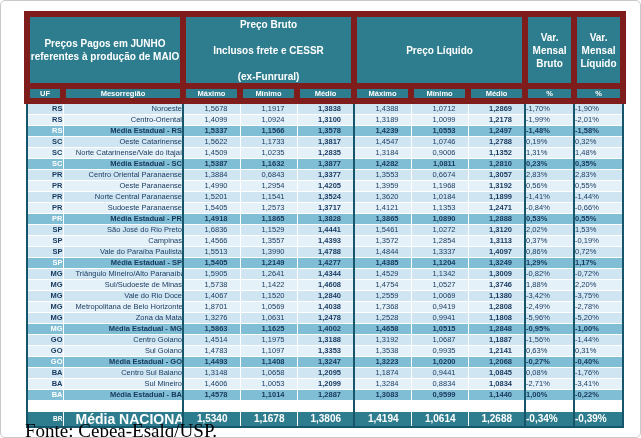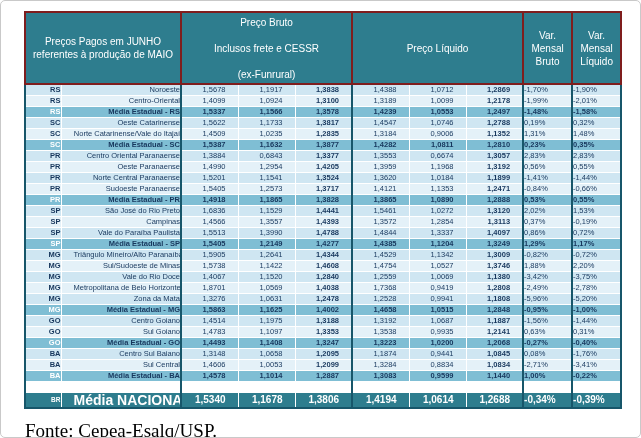--- a/index.html
+++ b/index.html
@@ -9,22 +9,22 @@
     border:1px solid #c9c9c9; border-radius:5px; overflow:hidden;
     font-family:"Liberation Sans","DejaVu Sans",sans-serif;
   }
   table.price-table {
     position:absolute; left:23px; top:10px; width:596px;
     border-collapse:collapse; table-layout:fixed;
     border:2px solid var(--border-dark,#17566a);
   }
   
   thead th {
-    background:var(--header-teal,#2e7d8e); color:#fff; font-weight:normal;
-    border:2px solid #7f1d1d; vertical-align:middle; overflow:hidden;
+    background:var(--header-teal,#2e7d8e); color:#fff; font-weight:bold;
+    border:6px solid #7f1d1d; vertical-align:middle; overflow:hidden;
   }
   tr.group-row th { height:72px; font-size:10px; }
   .h-left div { line-height:13px; white-space:nowrap; }
   .h-stack { display:flex; flex-direction:column; justify-content:space-between; height:66px; padding:2px 0 1px; }
   .h-var div { line-height:13px; }
   tr.sub-row th { height:13px; font-size:7.5px; padding:0 2px; }
   
   tbody td {
     height:10.7px; line-height:10px; font-size:7.5px; padding:0;
     color:var(--text-navy,#17375d); border:1px solid #ffffff;
@@ -89,20 +89,32 @@
           <div>Var.</div>
           <div>Mensal</div>
           <div>Bruto</div>
         </th>
         <th class="h-var">
           <div>Var.</div>
           <div>Mensal</div>
           <div>Líquido</div>
         </th>
       </tr>
+      <tr class="sub-row">
+        <th>UF</th>
+        <th>Mesorregião</th>
+        <th>Máximo</th>
+        <th>Mínimo</th>
+        <th>Médio</th>
+        <th>Máximo</th>
+        <th>Mínimo</th>
+        <th>Médio</th>
+        <th>%</th>
+        <th>%</th>
+      </tr>
     </thead>
     <tbody>
         <tr class="row-a">
           <td class="uf-cell">RS</td>
           <td class="name-cell">Noroeste</td>
           <td class="num gs">1,5678</td>
           <td class="num">1,1917</td>
           <td class="num med">1,3838</td>
           <td class="num gs">1,4388</td>
           <td class="num">1,0712</td>
@@ -393,21 +405,21 @@
           <td class="num">1,0658</td>
           <td class="num med">1,2095</td>
           <td class="num gs">1,1874</td>
           <td class="num">0,9441</td>
           <td class="num med">1,0845</td>
           <td class="pct gs">0,08%</td>
           <td class="pct gs">-1,76%</td>
         </tr>
         <tr class="row-b">
           <td class="uf-cell">BA</td>
-          <td class="name-cell">Sul Central</td>
+          <td class="name-cell">Sul Mineiro</td>
           <td class="num gs">1,4606</td>
           <td class="num">1,0053</td>
           <td class="num med">1,2099</td>
           <td class="num gs">1,3284</td>
           <td class="num">0,8834</td>
           <td class="num med">1,0834</td>
           <td class="pct gs">-2,71%</td>
           <td class="pct gs">-3,41%</td>
         </tr>
         <tr class="media-row">

